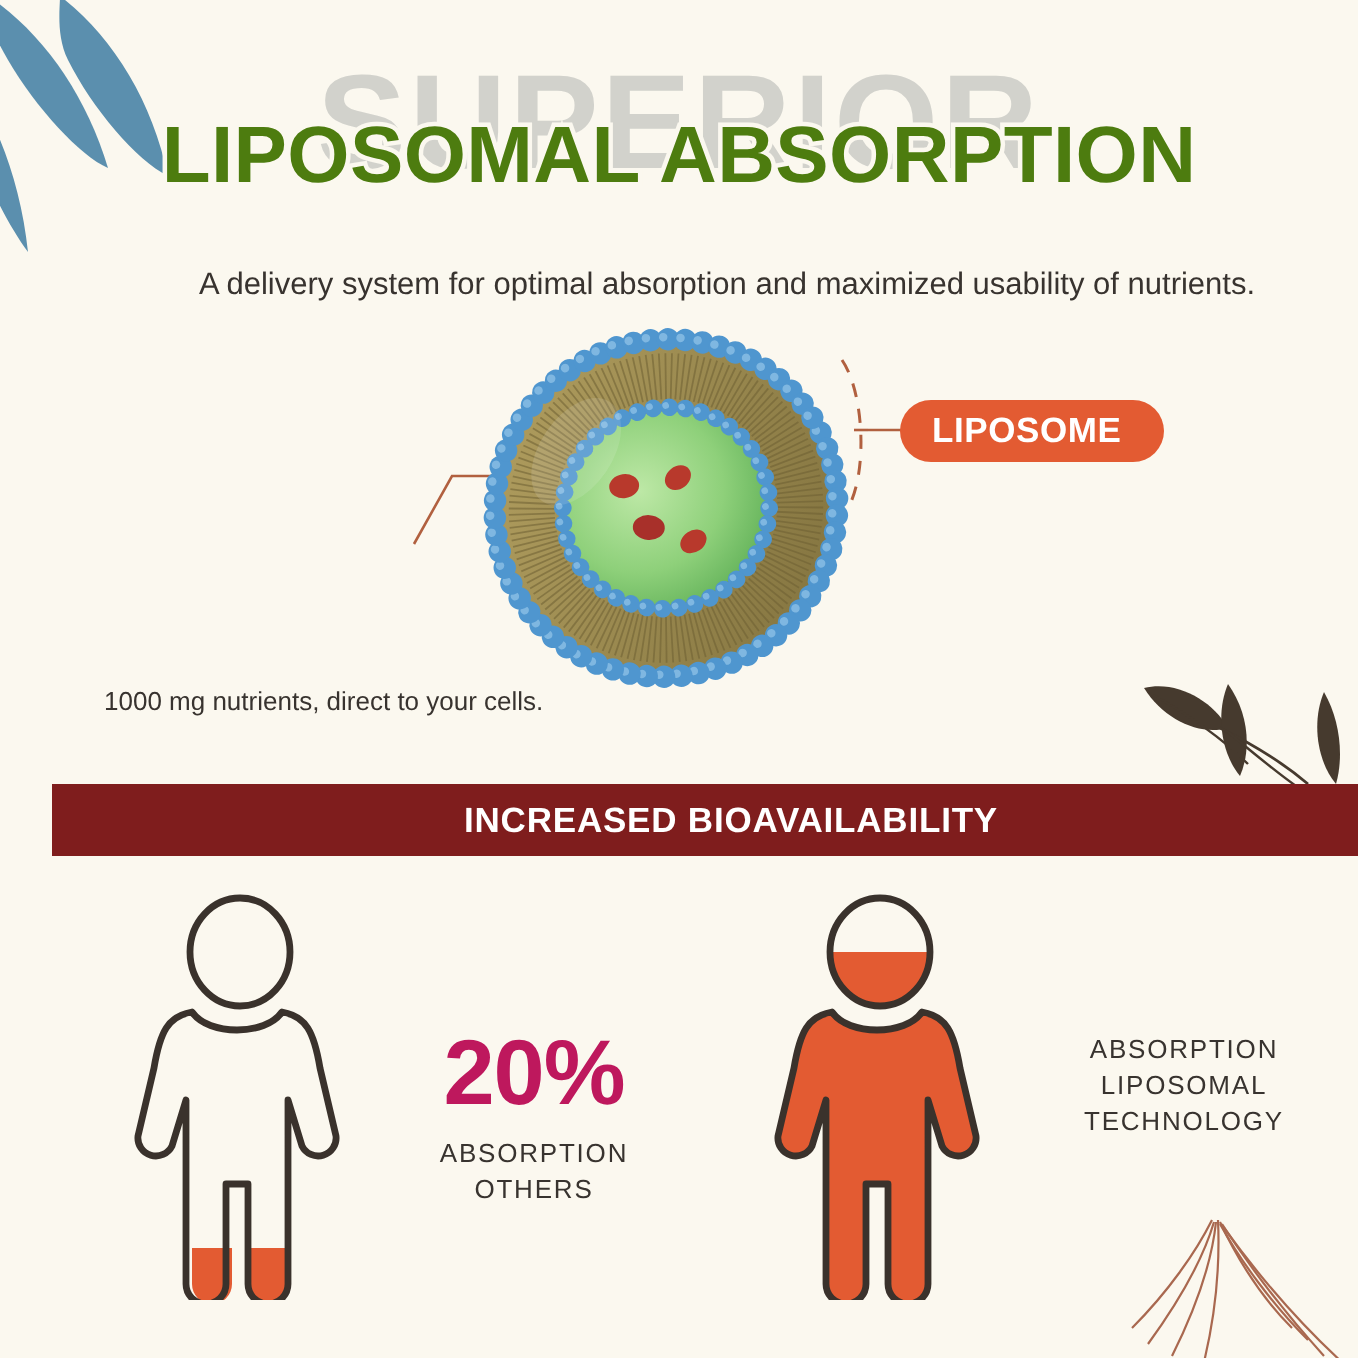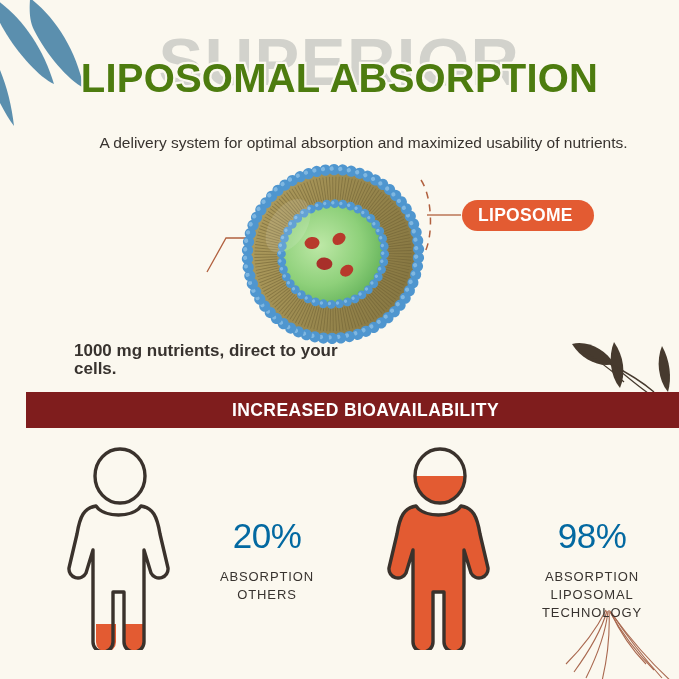--- a/index.html
+++ b/index.html
@@ -87,46 +87,45 @@
   #pill-encapsulated {
     left: 41px; top: 272px;
     width: 205px; height: 57px;
     border-radius: 29px;
     padding: 0 22px;
     font-size: 20px;
     line-height: 23px;
     letter-spacing: 0.3px;
   }
   #pill-liposome {
-    left: 462px; top: 200px;
+    left: 450px; top: 200px;
     width: 132px; height: 31px;
     border-radius: 16px;
     padding: 0 16px;
     font-size: 17.5px;
     letter-spacing: 0.3px;
   }
 
   
   .caption {
     position: absolute;
     color: #38332f;
     font-family: "Liberation Sans Narrow", "Liberation Sans", sans-serif;
   }
   #caption-liposome {
     left: 471px; top: 239px;
     width: 190px;
     font-size: 14.5px;
     line-height: 19px;
   }
   #caption-encapsulated {
-    left: 74px; top: 342px;
+    left: 52px; top: 342px;
     width: 300px;
-    font-size: 17px;
+    font-size: 13px;
     line-height: 18px;
-    font-weight: bold;
   }
 
   
   #connectors {
     position: absolute;
     left: 0; top: 0;
     width: 679px; height: 679px;
   }
 
   
@@ -155,23 +154,23 @@
   }
   .compare-figure { position: absolute; }
   #figure-others    { left: 62px;  top: 18px; }
   #figure-liposomal { left: 382px; top: 18px; }
 
   .stat-block { position: absolute; text-align: center; }
   #stat-others    { left: 188px; top: 82px; width: 158px; }
   #stat-liposomal { left: 506px; top: 82px; width: 172px; }
 
   .stat-value {
-    color: #0369a1;
-    font-size: 35px;
-    font-weight: normal;
+    color: #be185d;
+    font-size: 46px;
+    font-weight: bold;
     letter-spacing: -0.5px;
     line-height: 52px;
   }
   .stat-caption {
     color: #38332f;
     font-size: 13px;
     letter-spacing: 0.9px;
     line-height: 18px;
     margin-top: 6px;
     font-family: "Liberation Sans Narrow", "Liberation Sans", sans-serif;
@@ -685,21 +684,20 @@
 
     <div class="stat-block" id="stat-others">
       <div class="stat-value">20%</div>
       <div class="stat-caption">
         <span>ABSORPTION</span>
         <span class="line2">OTHERS</span>
       </div>
     </div>
 
     <div class="stat-block" id="stat-liposomal">
-      <div class="stat-value">98%</div>
       <div class="stat-caption">
         <span>ABSORPTION</span>
         <span class="line2">LIPOSOMAL TECHNOLOGY</span>
       </div>
     </div>
 
   </div>
 </div>
 
 </body></html>

